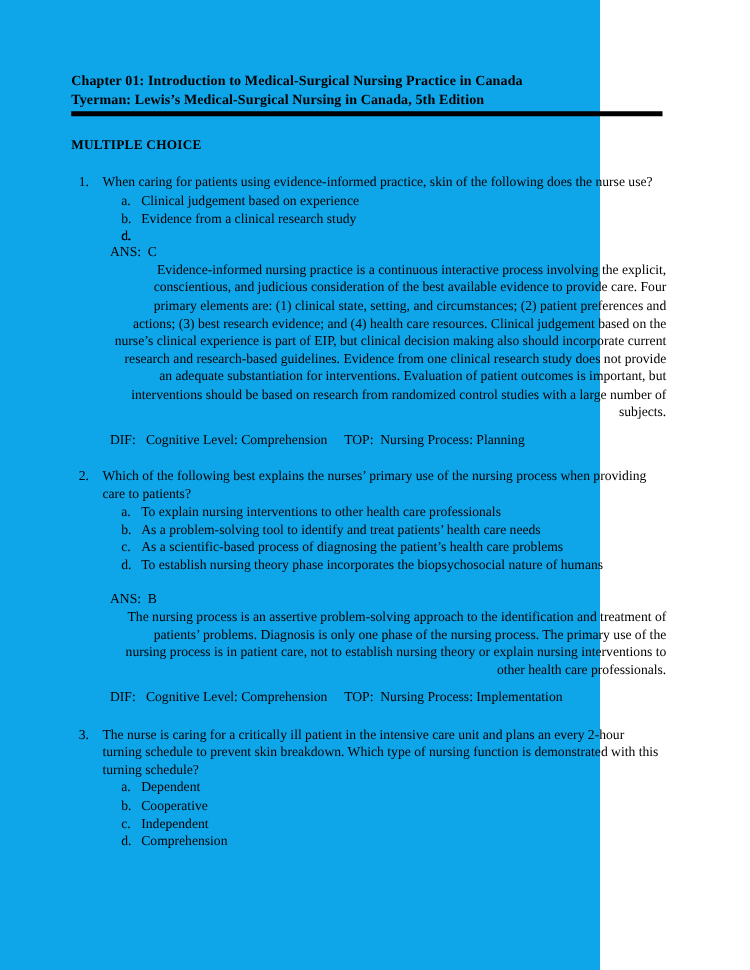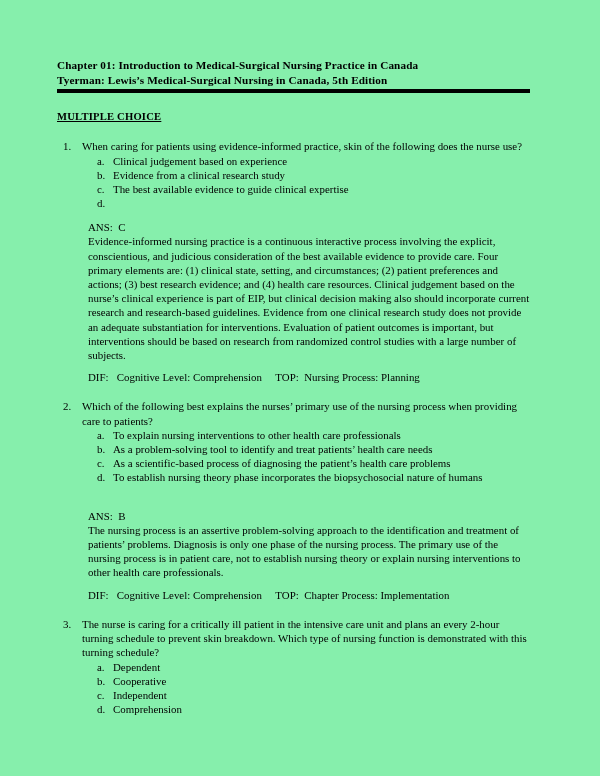--- a/index.html
+++ b/index.html
@@ -9,23 +9,23 @@
   }
   body {
     width: 600px;
     height: 776px;
     font-family: "Liberation Serif", "DejaVu Serif", serif;
     color: #000000;
     overflow: hidden;
   }
   .page {
     position: relative;
-    width: 600px;
+    width: 480px;
     height: 776px;
-    background: #86efac;
+    background: #0ea5e9;
     box-sizing: border-box;
     padding: 0;
   }
   .content {
     position: absolute;
     left: 57px;
     top: 58px;
     width: 476px;
   }
 
@@ -48,21 +48,20 @@
     margin-bottom: 0;
   }
 
   
   .section-heading {
     font-weight: bold;
     font-size: 10.6px;
     line-height: 14px;
     margin-top: 17px;
     letter-spacing: 0.02em;
-    text-decoration: underline;
   }
 
   
   .question-block {
     margin-top: 15px;
   }
   .q-row {
     position: relative;
     padding-left: 25px;
     font-size: 10.9px;
@@ -89,30 +88,30 @@
     padding-left: 16px;
   }
   .opt-letter {
     position: absolute;
     left: 0;
     top: 0;
   }
 
   
   .answer-area {
-    margin-top: 24px;
+    margin-top: 13px;
     padding-left: 31px;
     font-size: 10.9px;
     line-height: 14.2px;
   }
   .ans-line {
     white-space: pre;
   }
   .rationale {
-    text-align: left;
+    text-align: right;
   }
   .meta-line {
     margin-top: 8px;
     padding-left: 31px;
     font-size: 10.9px;
     line-height: 14.2px;
     white-space: pre;
   }
 </style>
 </head>
@@ -138,21 +137,20 @@
         <div class="option">
           <span class="opt-letter">a.</span>
           <span>Clinical judgement based on experience</span>
         </div>
         <div class="option">
           <span class="opt-letter">b.</span>
           <span>Evidence from a clinical research study</span>
         </div>
         <div class="option">
           <span class="opt-letter">c.</span>
-          <span>The best available evidence to guide clinical expertise</span>
         </div>
         <div class="option">
           <span class="opt-letter">d.</span>
         </div>
       </div>
       <div class="answer-area">
         <div class="ans-line"><span>ANS:</span>  <span>C</span></div>
         <div class="rationale">Evidence-informed nursing practice is a continuous interactive process involving the explicit, conscientious, and judicious consideration of the best available evidence to provide care. Four primary elements are: (1) clinical state, setting, and circumstances; (2) patient preferences and actions; (3) best research evidence; and (4) health care resources. Clinical judgement based on the nurse’s clinical experience is part of EIP, but clinical decision making also should incorporate current research and research-based guidelines. Evidence from one clinical research study does not provide an adequate substantiation for interventions. Evaluation of patient outcomes is important, but interventions should be based on research from randomized control studies with a large number of subjects.</div>
       </div>
       <div class="meta-line"><span>DIF:</span>   <span>Cognitive Level: Comprehension</span>     <span>TOP:</span>  <span>Nursing Process: Planning</span></div>
@@ -178,21 +176,21 @@
         </div>
         <div class="option">
           <span class="opt-letter">d.</span>
           <span>To establish nursing theory phase incorporates the biopsychosocial nature of humans</span>
         </div>
       </div>
       <div class="answer-area">
         <div class="ans-line"><span>ANS:</span>  <span>B</span></div>
         <div class="rationale">The nursing process is an assertive problem-solving approach to the identification and treatment of patients’ problems. Diagnosis is only one phase of the nursing process. The primary use of the nursing process is in patient care, not to establish nursing theory or explain nursing interventions to other health care professionals.</div>
       </div>
-      <div class="meta-line"><span>DIF:</span>   <span>Cognitive Level: Comprehension</span>     <span>TOP:</span>  <span>Chapter Process: Implementation</span></div>
+      <div class="meta-line"><span>DIF:</span>   <span>Cognitive Level: Comprehension</span>     <span>TOP:</span>  <span>Nursing Process: Implementation</span></div>
     </div>
 
     <div class="question-block">
       <div class="q-row">
         <span class="q-num">3.</span>
         <span class="q-stem">The nurse is caring for a critically ill patient in the intensive care unit and plans an every 2-hour turning schedule to prevent skin breakdown. Which type of nursing function is demonstrated with this turning schedule?</span>
       </div>
       <div class="options">
         <div class="option">
           <span class="opt-letter">a.</span>

